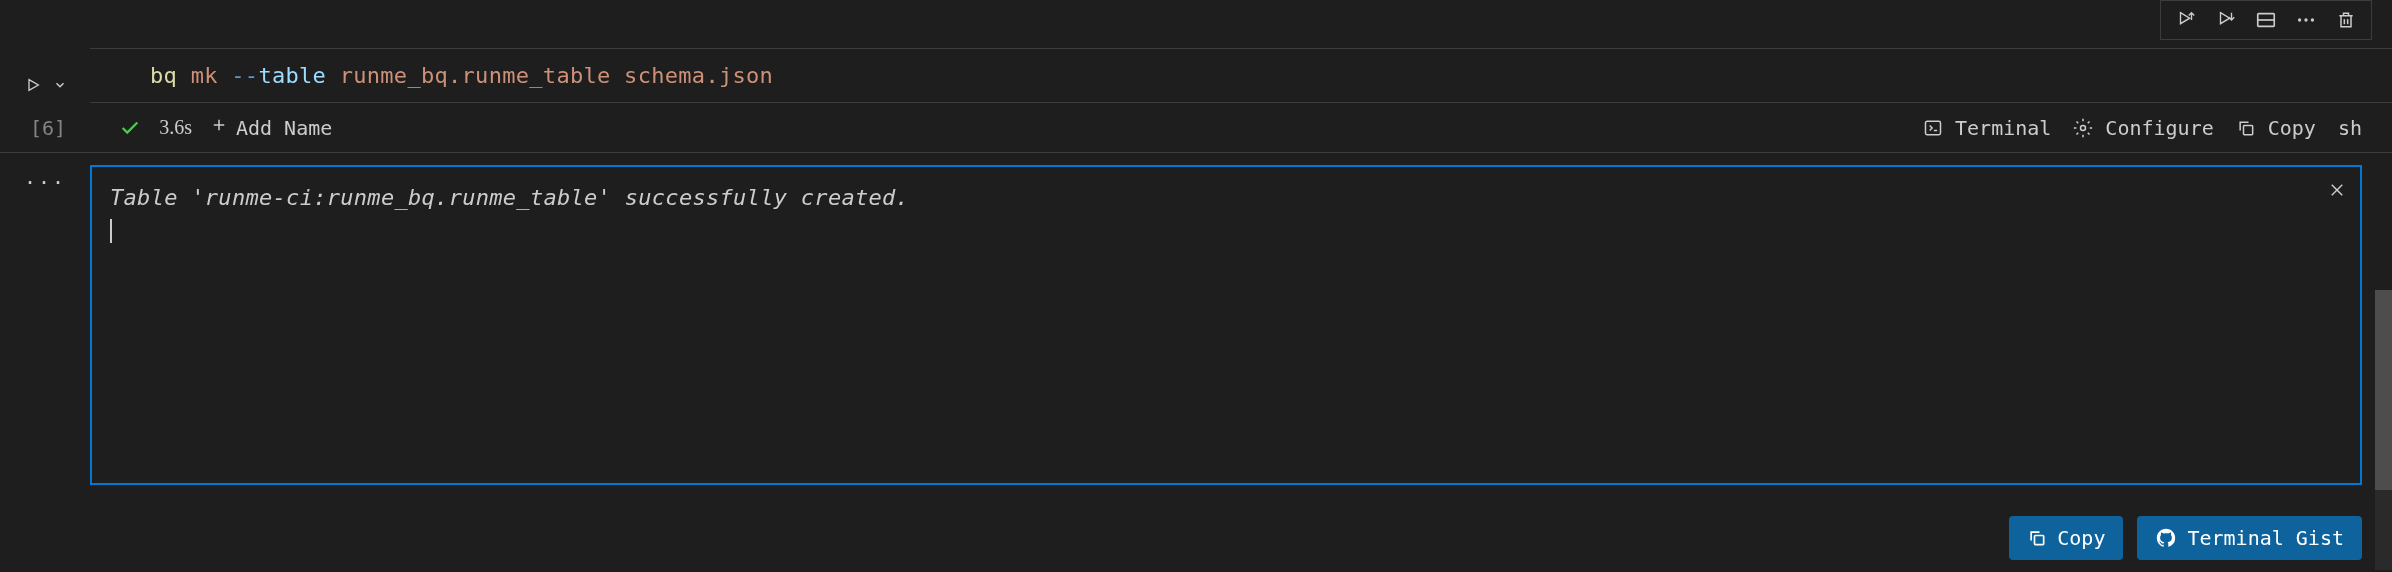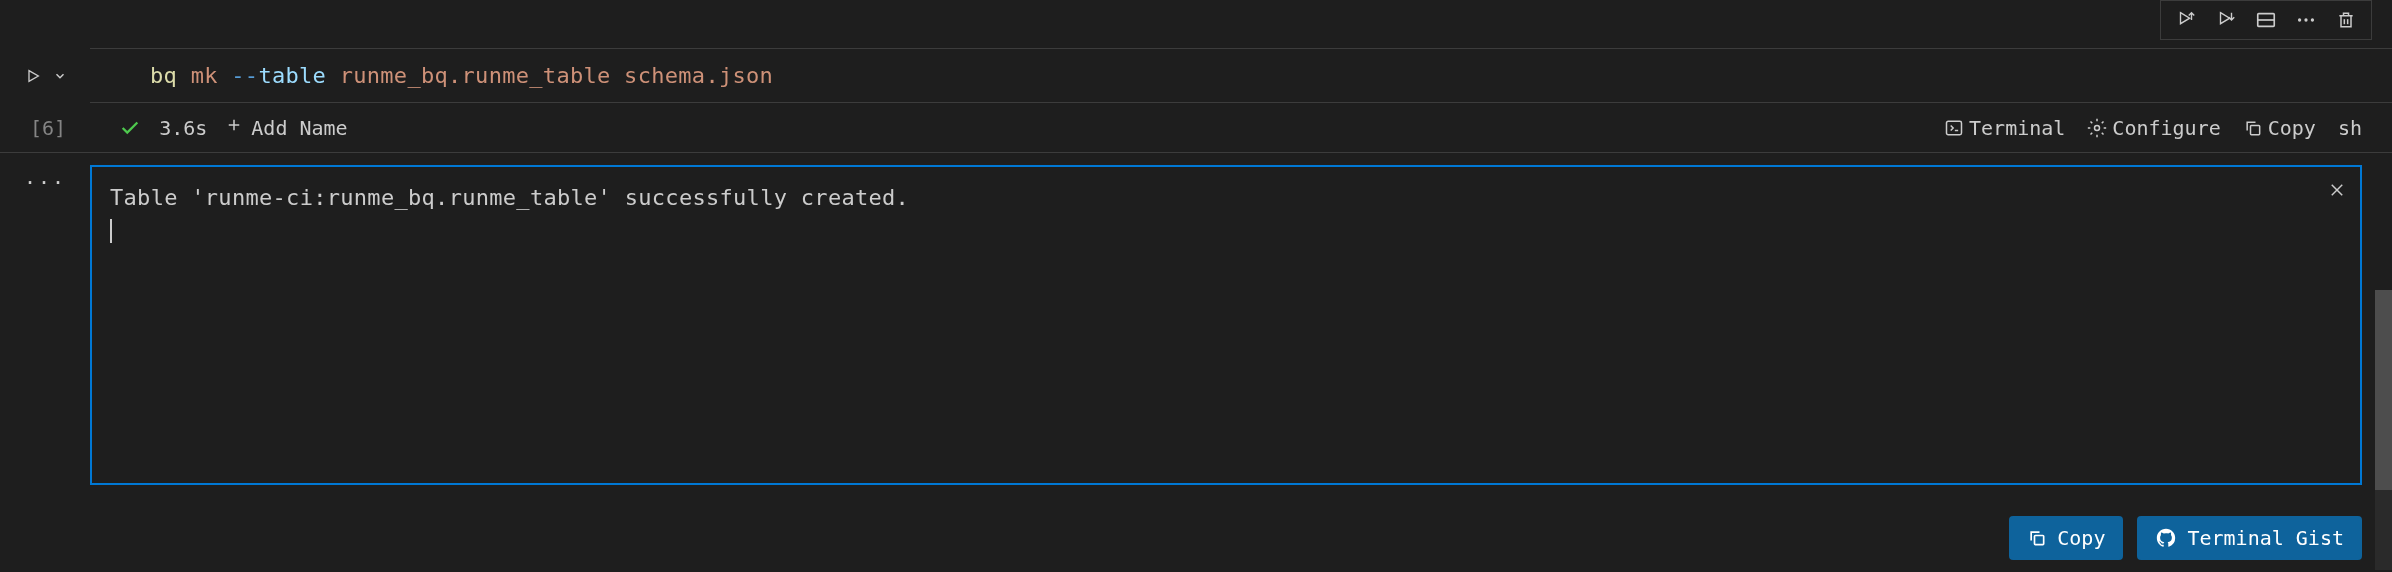--- a/index.html
+++ b/index.html
@@ -33,21 +33,21 @@
       width: 40px;
       height: 32px;
       display: flex;
       align-items: center;
       justify-content: center;
       color: #cccccc;
       cursor: pointer;
     }
     .cell-row {
       display: flex;
-      align-items: center;
+      align-items: flex-end;
       padding-top: 48px;
     }
     .gutter {
       width: 90px;
       display: flex;
       align-items: center;
       padding-left: 25px;
       gap: 10px;
       color: #858585;
       height: 36px;
@@ -97,40 +97,41 @@
     }
     .check-icon {
       color: #4ec94e;
       display: flex;
       align-items: center;
       margin-left: 35px;
     }
     .duration {
       color: #cccccc;
       font-size: 20px;
+      font-family: Liberation Serif, serif;
     }
     .add-name {
       display: flex;
       align-items: flex-start;
       gap: 8px;
       color: #cccccc;
       font-size: 20px;
       cursor: pointer;
     }
     .status-right {
       margin-left: auto;
       display: flex;
       align-items: center;
       gap: 22px;
       padding-right: 10px;
     }
     .status-action {
       display: flex;
       align-items: center;
-      gap: 5px;
+      gap: 12px;
       color: #cccccc;
       font-size: 20px;
       cursor: pointer;
     }
     .output-row {
       display: flex;
       padding: 12px 30px 12px 0;
     }
     .output-gutter {
       width: 90px;
@@ -147,20 +148,21 @@
     .output-box {
       flex: 1;
       border: 2px solid #0078d4;
       background: #1e1e1e;
       padding: 14px 18px;
       min-height: 320px;
       font-size: 22px;
       line-height: 1.5;
       letter-spacing: 0.3px;
       position: relative;
+      font-style: italic;
     }
     .output-close {
       position: absolute;
       top: 14px;
       right: 14px;
       cursor: pointer;
       color: #cccccc;
     }
     .cursor-line {
       display: inline-block;

